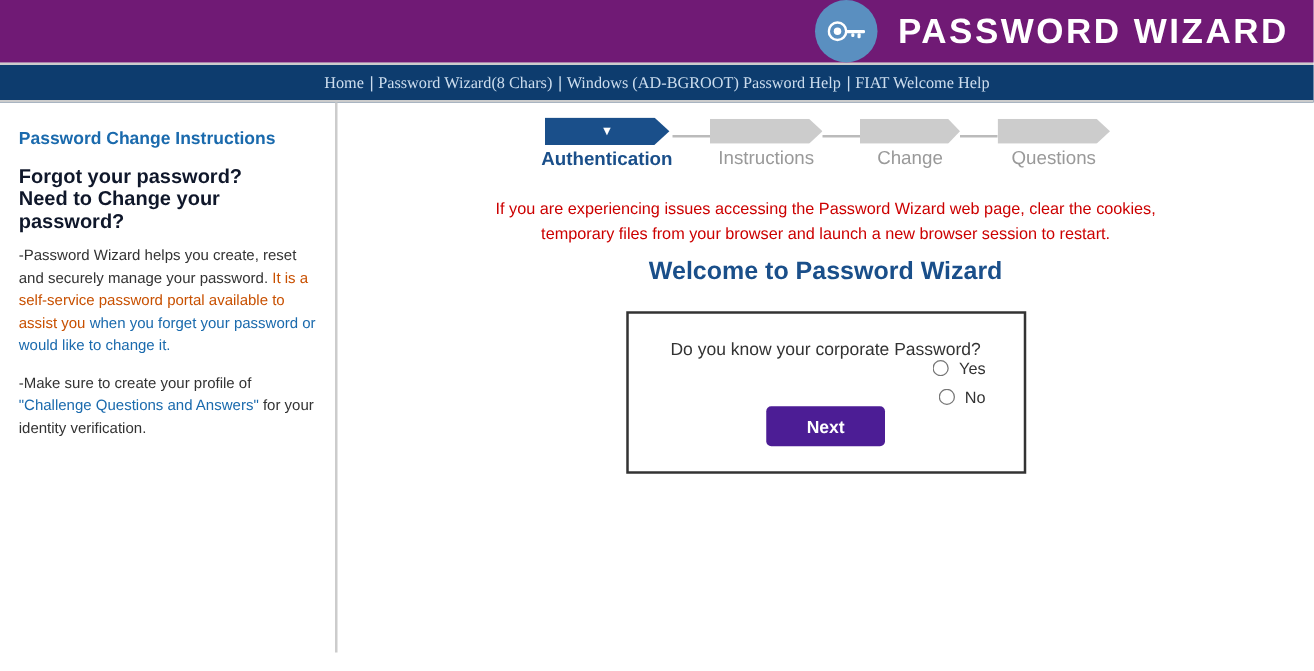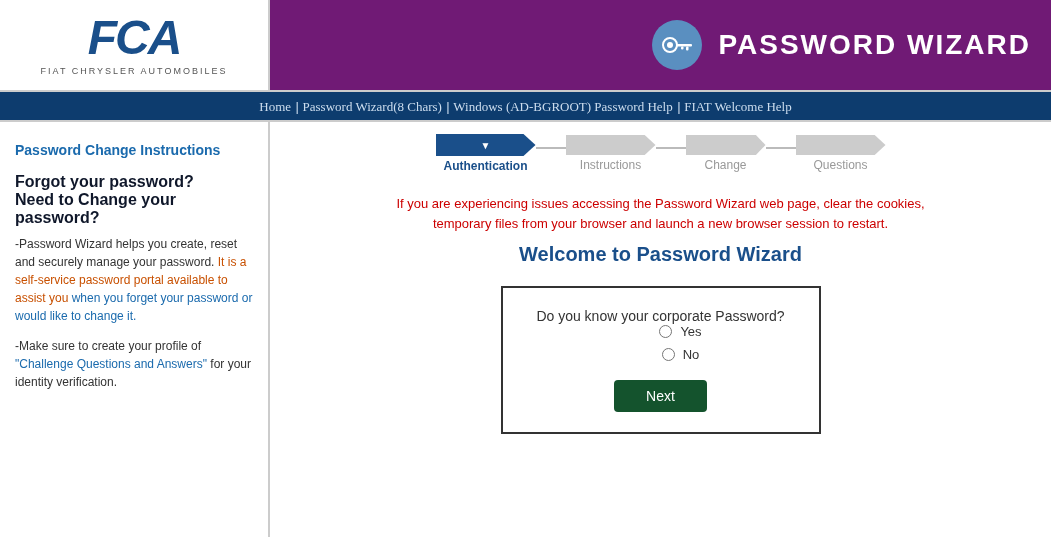--- a/index.html
+++ b/index.html
@@ -25,51 +25,47 @@
     
     .sidebar { width: 270px; border-right: 2px solid #ccc; padding: 20px 15px; font-size: 13px; }
     .sidebar-title { color: #1a6aad; font-weight: bold; font-size: 14px; margin-bottom: 15px; }
     .sidebar-heading { font-weight: bold; font-size: 16px; color: #0f172a; margin-bottom: 8px; }
     .sidebar-text { font-size: 12px; color: #333; line-height: 1.5; margin-bottom: 12px; }
     .sidebar-text .highlight-orange { color: #c85000; }
     .sidebar-text .highlight-blue { color: #1a6aad; }
 
     
     .main { flex: 1; padding: 0 20px 20px; }
-    .step-label { font-size: 12px; margin-top: 3px; }
+    .step-label { font-size: 15px; margin-top: 3px; }
     .step-label.active { color: #1a4f8a; font-weight: bold; }
     .step-label.inactive { color: #999; }
 
     
     .steps-row { display: flex; align-items: center; justify-content: center; padding: 12px 0 5px; }
     .step-block { display: flex; flex-direction: column; align-items: center; }
 
     
     .warning-msg { text-align: center; color: #cc0000; font-size: 13px; margin: 16px 0 10px; line-height: 1.5; }
 
     
     .welcome-title { text-align: center; color: #1a4f8a; font-size: 20px; font-weight: bold; margin-bottom: 20px; }
 
     
     .question-box { border: 2px solid #333; width: 320px; margin: 0 auto; padding: 20px 30px; }
     .question-text { font-size: 14px; font-weight: normal; color: #333; text-align: center; }
-    .radio-group { display: flex; flex-direction: column; gap: 8px; margin-bottom: 18px; align-items: center; padding-left: 40px; }
+    .radio-group { display: flex; flex-direction: column; gap: 8px; align-items: flex-end; padding-left: 40px; }
     .radio-item { display: flex; align-items: center; gap: 8px; font-size: 13px; color: #333; cursor: pointer; }
     .radio-item input[type="radio"] { cursor: pointer; }
     .next-btn-wrapper { text-align: center; }
-    .next-btn { background: #14532d; color: #fff; border: none; padding: 8px 32px; font-size: 14px; font-weight: normal; border-radius: 4px; cursor: pointer; }
+    .next-btn { background: #4c1d95; color: #fff; border: none; padding: 8px 32px; font-size: 14px; font-weight: bold; border-radius: 4px; cursor: pointer; }
   </style>
 </head>
 <body>
 
 <div class="header">
-  <div class="logo-area">
-    <div class="logo-fca">FCA</div>
-    <div class="logo-sub">FIAT CHRYSLER AUTOMOBILES</div>
-  </div>
   <div class="title-area">
     <div class="key-icon">
       <svg width="30" height="20" viewBox="0 0 30 20" fill="none" xmlns="http://www.w3.org/2000/svg">
         <ellipse cx="8" cy="10" rx="7" ry="7" stroke="white" stroke-width="2" fill="none"></ellipse>
         <ellipse cx="8" cy="10" rx="3" ry="3" fill="white"></ellipse>
         <rect x="14" y="9" width="16" height="2.5" rx="1" fill="white"></rect>
         <rect x="24" y="11.5" width="2.5" height="4" rx="1" fill="white"></rect>
         <rect x="19" y="11.5" width="2.5" height="3" rx="1" fill="white"></rect>
       </svg>
     </div>

